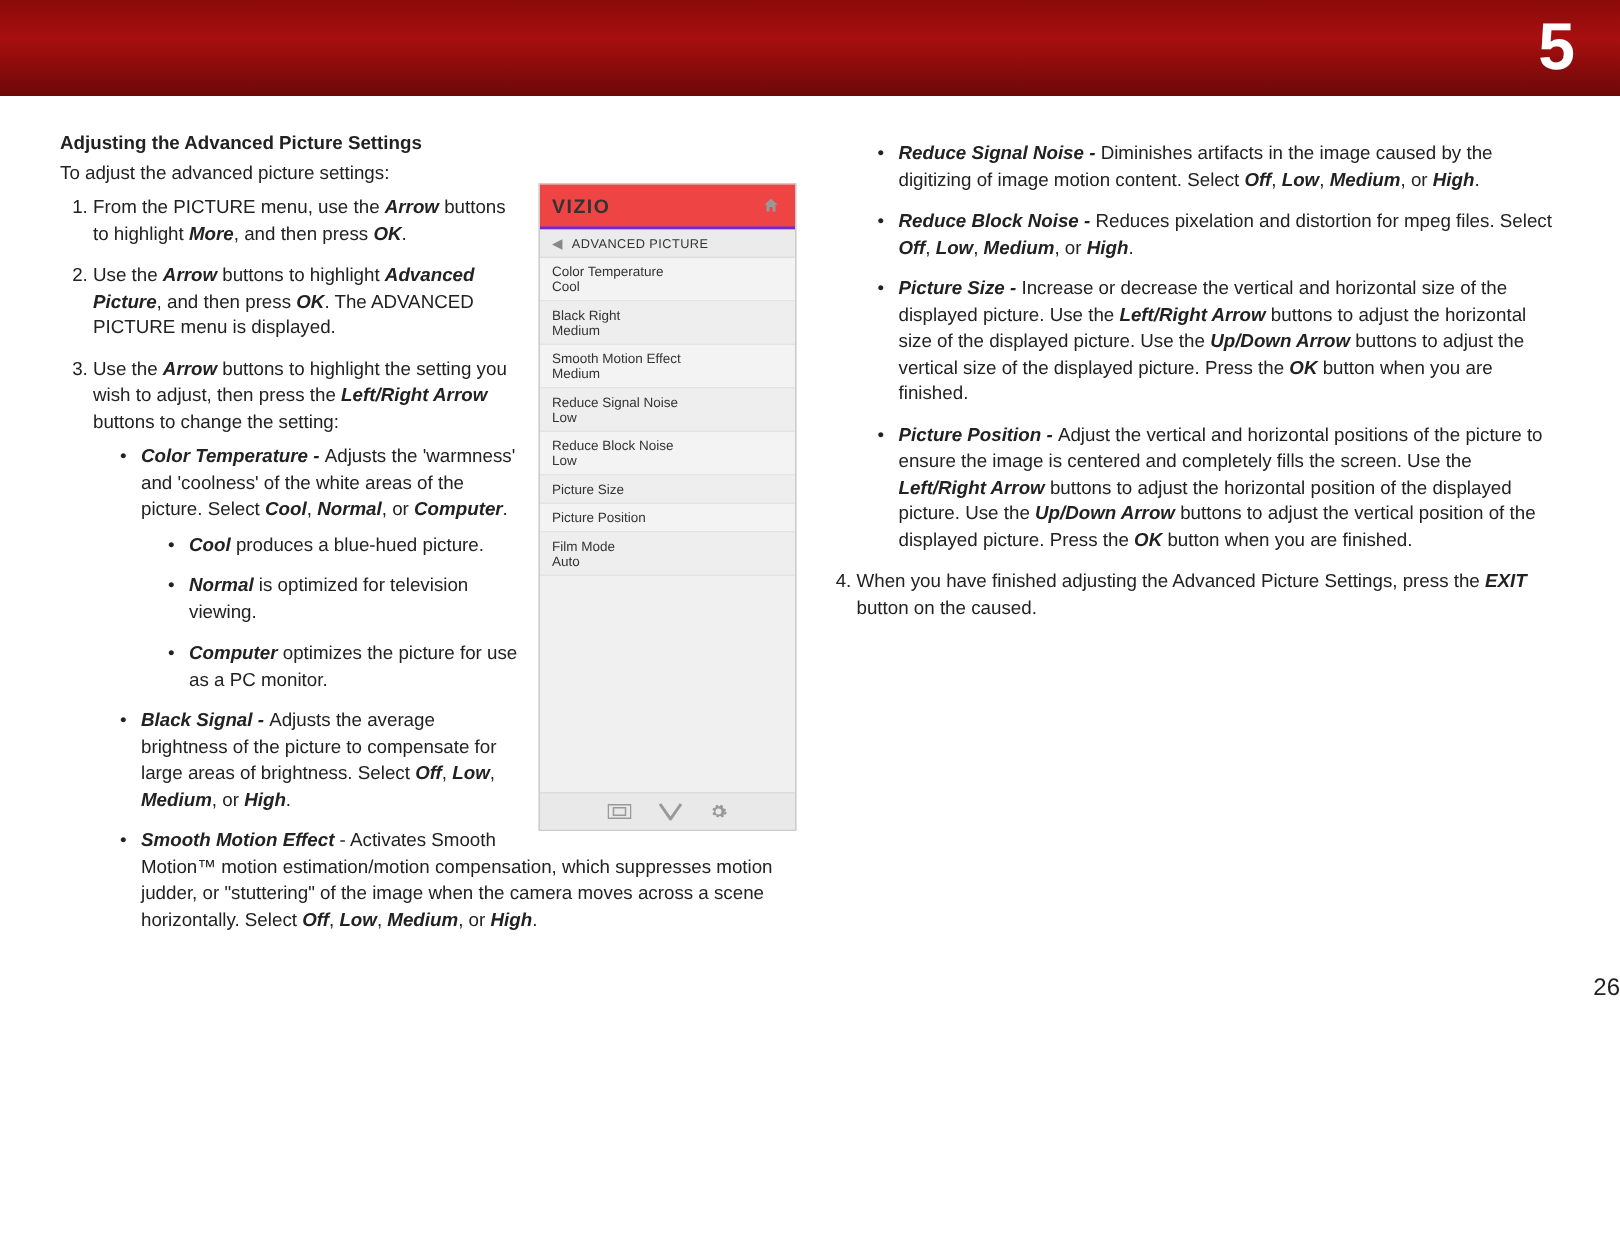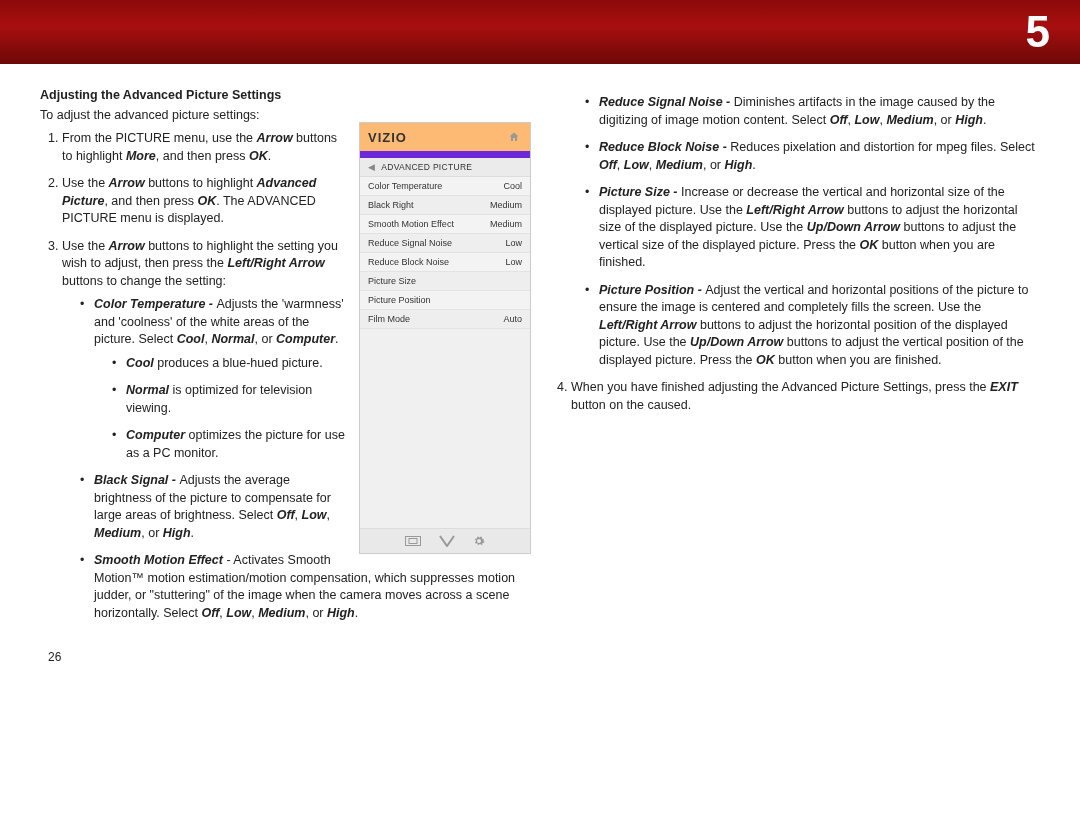--- a/index.html
+++ b/index.html
@@ -49,48 +49,48 @@
     display: flex;
     flex-direction: column;
     min-height: 430px;
     box-shadow: 0 0 0 1px #ddd inset;
   }
   .osd-head {
     display: flex;
     align-items: center;
     justify-content: space-between;
     padding: 6px 8px;
-    border-bottom: 7px solid #6d28d9;
-    background: #fdba74;
+    border-bottom: 2px solid #6d28d9;
+    background: #ef4444;
   }
   .osd-logo { font-weight: bold; letter-spacing: 1px; font-size: 13px; color: #333; }
   .osd-home {
     width: 16px; height: 16px; display: flex; align-items: center; justify-content: center;
     color: #888;
   }
   .osd-sub {
     display: flex; align-items: center; gap: 6px;
     padding: 4px 8px; border-bottom: 1px solid #ddd; background: #ebebeb;
     font-size: 8.5px; letter-spacing: 0.3px;
   }
   .osd-back { color: #888; font-size: 9px; }
   .osd-row {
     display: flex; justify-content: space-between;
-    padding: 4px 8px; border-bottom: 1px solid #e3e3e3; background: #f3f3f3;
+    padding: 4px 8px; border-bottom: 1px solid #e3e3e3; background: #f3f3f3; flex-direction: column;
   }
   .osd-row:nth-child(even){ background:#eeeeee; }
   .osd-spacer { flex: 1; background: #f0f0f0; }
   .osd-foot {
     display: flex; gap: 18px; justify-content: center; align-items: center;
     padding: 6px 0; border-top: 1px solid #ddd; background: #e9e9e9;
     color: #888;
   }
   .osd-foot svg { display:block; }
 
-  .pagenum-bottom { text-align: left; font-size: 12px; padding: 8px 0 18px; margin-left: 48px; }
+  .pagenum-bottom { text-align: right; font-size: 16px; padding: 8px 0 18px; margin-left: 48px; }
   .clearfloat::after { content:""; display:block; clear:both; }
 </style>
 </head>
 <body>
 
 <div class="topbar">
   <div class="pagenum">5</div>
 </div>
 
 <div class="page">

